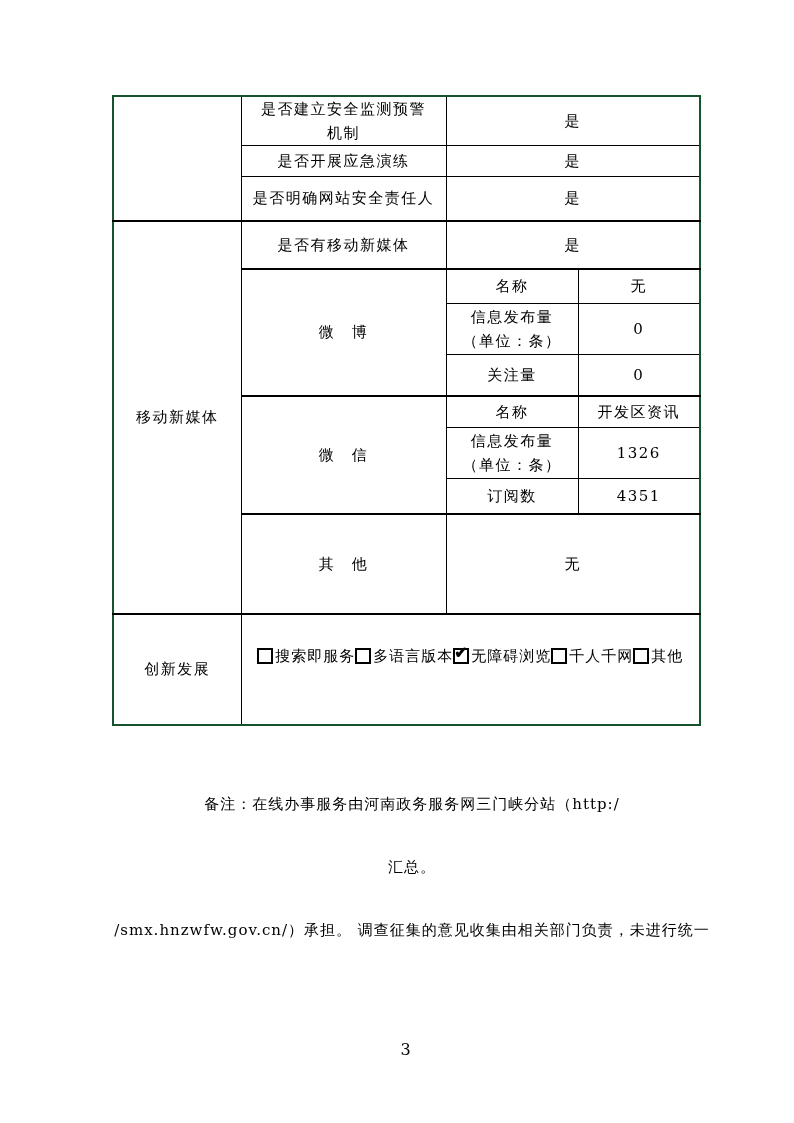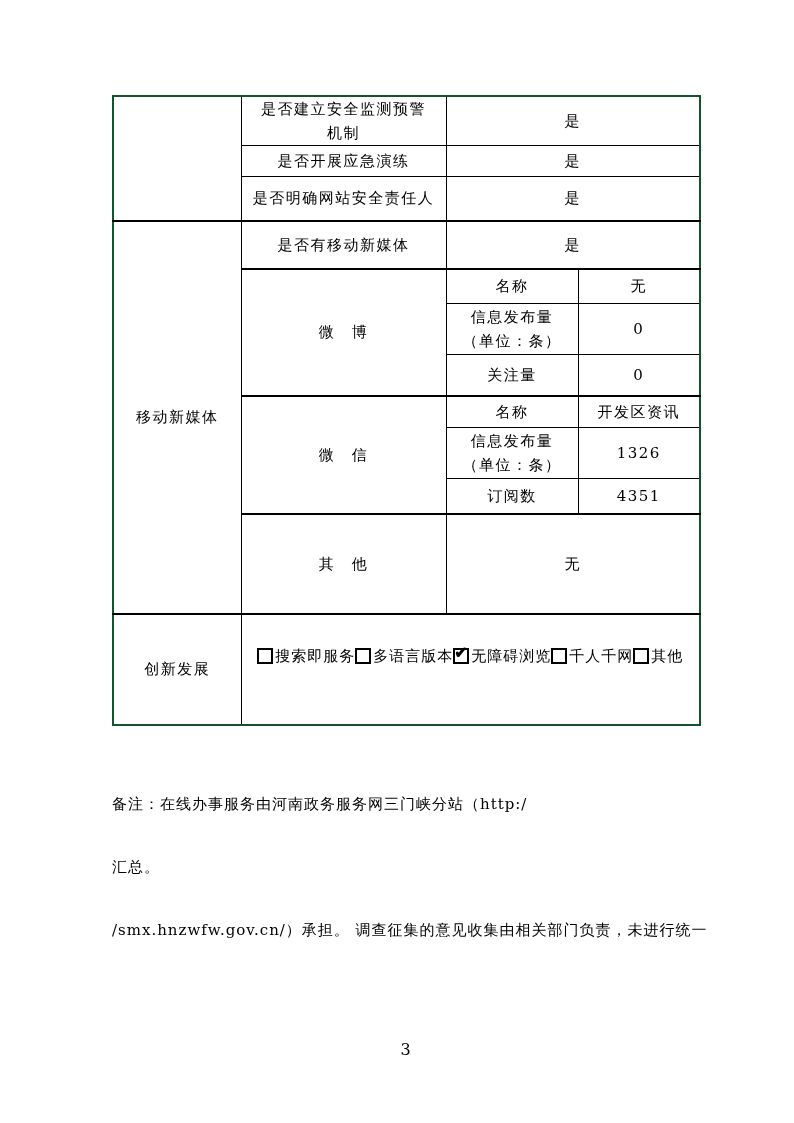--- a/index.html
+++ b/index.html
@@ -32,20 +32,21 @@
   
   td.ca{border-right-width:2px;}
   td.cb{border-right-width:2px;}
   td.cc{border-right-width:2px;}
   
   tr.group > td{border-top-width:2px;}
   .note{
     position:absolute;left:112px;top:752px;width:600px;
     font-size:15px;letter-spacing:1px;line-height:21px;
     white-space:pre-wrap;
+    text-align:center;
   }
   .pageno{
     position:absolute;left:112px;top:1040px;width:587px;
     text-align:center;font-size:16px;
   }
   
   .cbx-line{
     display:flex;align-items:center;justify-content:center;
     letter-spacing:1px;
     padding-bottom:26px;

